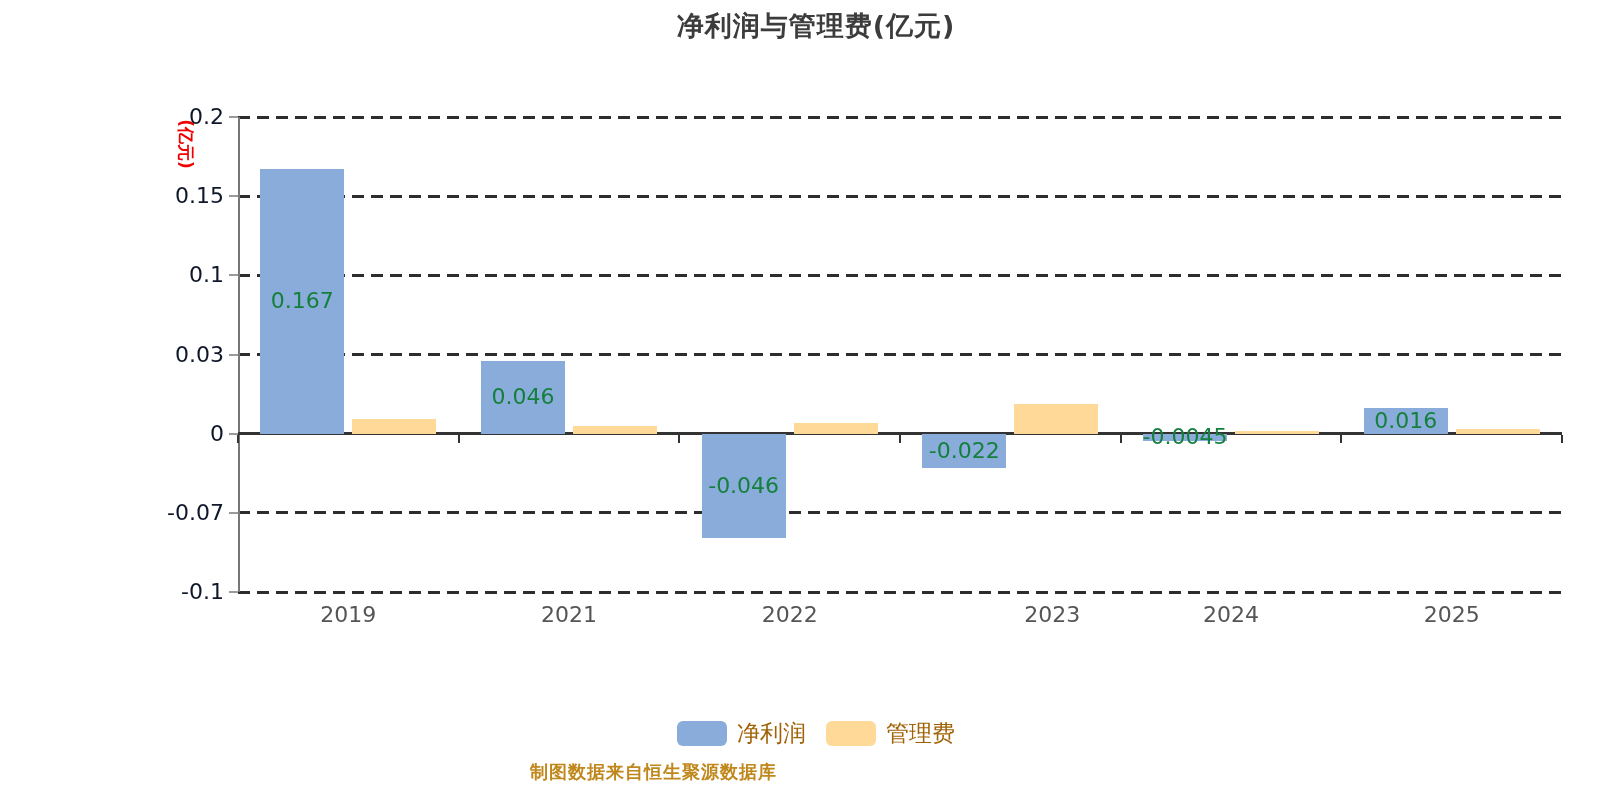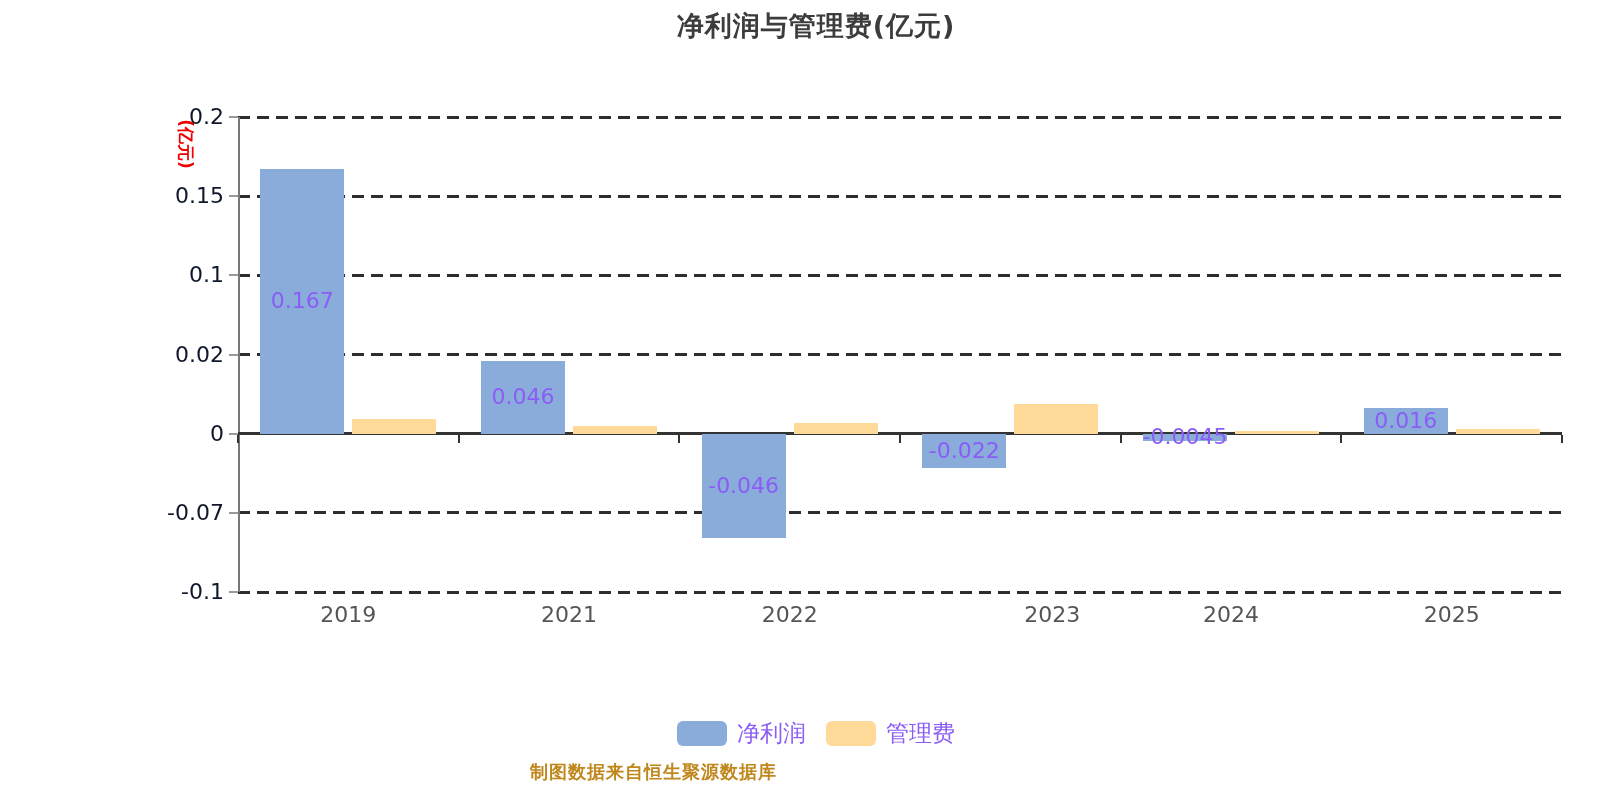--- a/index.html
+++ b/index.html
@@ -22,30 +22,30 @@
   .gridline{position:absolute;height:3px;
     background:repeating-linear-gradient(90deg,#2d2d2d 0 12px,transparent 12px 19px);}
   .axis-line-y{position:absolute;width:2px;background:#777777;}
   .axis-line-x{position:absolute;height:3px;background:#333333;}
   .ytick{position:absolute;width:9px;height:2px;background:#9a9a9a;}
   .xtick{position:absolute;width:2px;height:8px;background:#333333;}
   .ylabel{position:absolute;width:90px;text-align:right;font-size:22px;color:#0f172a;line-height:26px;}
   .xlabel{position:absolute;width:140px;text-align:center;font-size:22px;color:#555555;line-height:26px;}
   .bar{position:absolute;}
   .bar-label{
-    position:absolute;width:140px;text-align:center;font-size:22px;color:#8b5cf6;
+    position:absolute;width:140px;text-align:center;font-size:22px;color:#15803d;
     line-height:24px;white-space:nowrap;
   }
   .legend{
     position:absolute;left:0;top:719px;width:1600px;height:28px;
     display:flex;justify-content:center;align-items:center;gap:20px;
   }
   .legend-item{display:flex;align-items:center;gap:10px;cursor:pointer;}
   .legend-swatch{width:50px;height:25px;border-radius:6px;}
-  .legend-label{font-size:23px;color:#8b5cf6;}
+  .legend-label{font-size:23px;color:#a16207;}
   .footer-note{
     position:absolute;left:0;top:760px;width:1275px;text-align:center;
     font-size:18px;font-weight:bold;color:#c0881c;letter-spacing:1px;
   }
 </style>
 </head>
 <body>
 
 <div id="stage">
   <div class="chart-title" style="color: rgb(60, 60, 60);">净利润与管理费(亿元)</div>
@@ -59,21 +59,21 @@
       <div class="gridline" style="left: 222px; width: 1324px; top: 511.333px;"></div>
       <div class="gridline" style="left: 222px; width: 1324px; top: 590.5px;"></div>
       <div class="axis-line-y" style="left: 222px; top: 117px; height: 475px;"></div>
       <div class="ytick" style="left: 213px; top: 116px;"></div>
       <div class="ylabel" style="left: 118px; top: 104px;">0.2</div>
       <div class="ytick" style="left: 213px; top: 195.167px;"></div>
       <div class="ylabel" style="left: 118px; top: 183.167px;">0.15</div>
       <div class="ytick" style="left: 213px; top: 274.333px;"></div>
       <div class="ylabel" style="left: 118px; top: 262.333px;">0.1</div>
       <div class="ytick" style="left: 213px; top: 353.5px;"></div>
-      <div class="ylabel" style="left: 118px; top: 341.5px;">0.02</div>
+      <div class="ylabel" style="left: 118px; top: 341.5px;">0.03</div>
       <div class="ytick" style="left: 213px; top: 432.667px;"></div>
       <div class="ylabel" style="left: 118px; top: 420.667px;">0</div>
       <div class="ytick" style="left: 213px; top: 511.833px;"></div>
       <div class="ylabel" style="left: 118px; top: 499.833px;">-0.07</div>
       <div class="ytick" style="left: 213px; top: 591px;"></div>
       <div class="ylabel" style="left: 118px; top: 579px;">-0.1</div>
       <div class="axis-line-x" style="left: 222px; width: 1324px; top: 432.167px;"></div>
       <div class="xtick" style="left: 221px; top: 435.167px;"></div>
       <div class="xtick" style="left: 441.667px; top: 435.167px;"></div>
       <div class="xtick" style="left: 662.333px; top: 435.167px;"></div>

